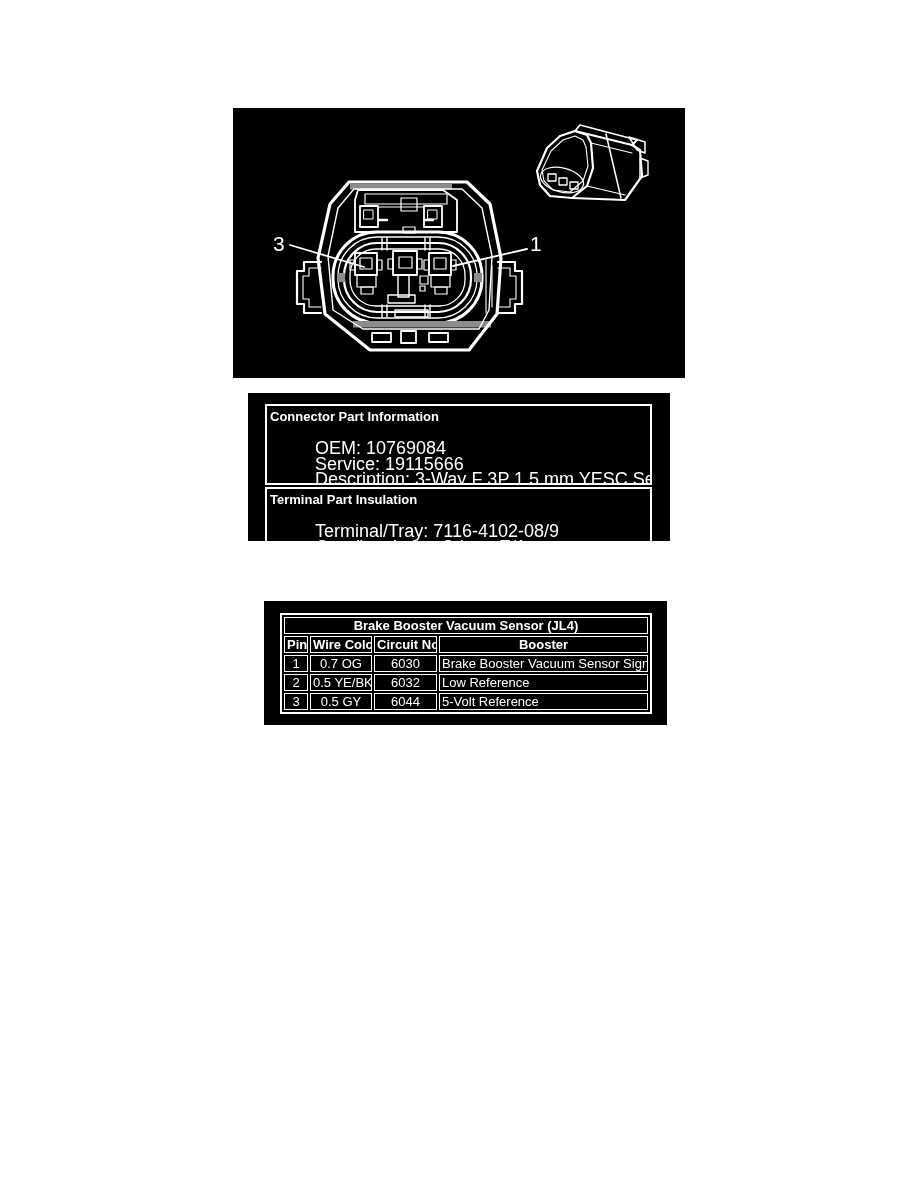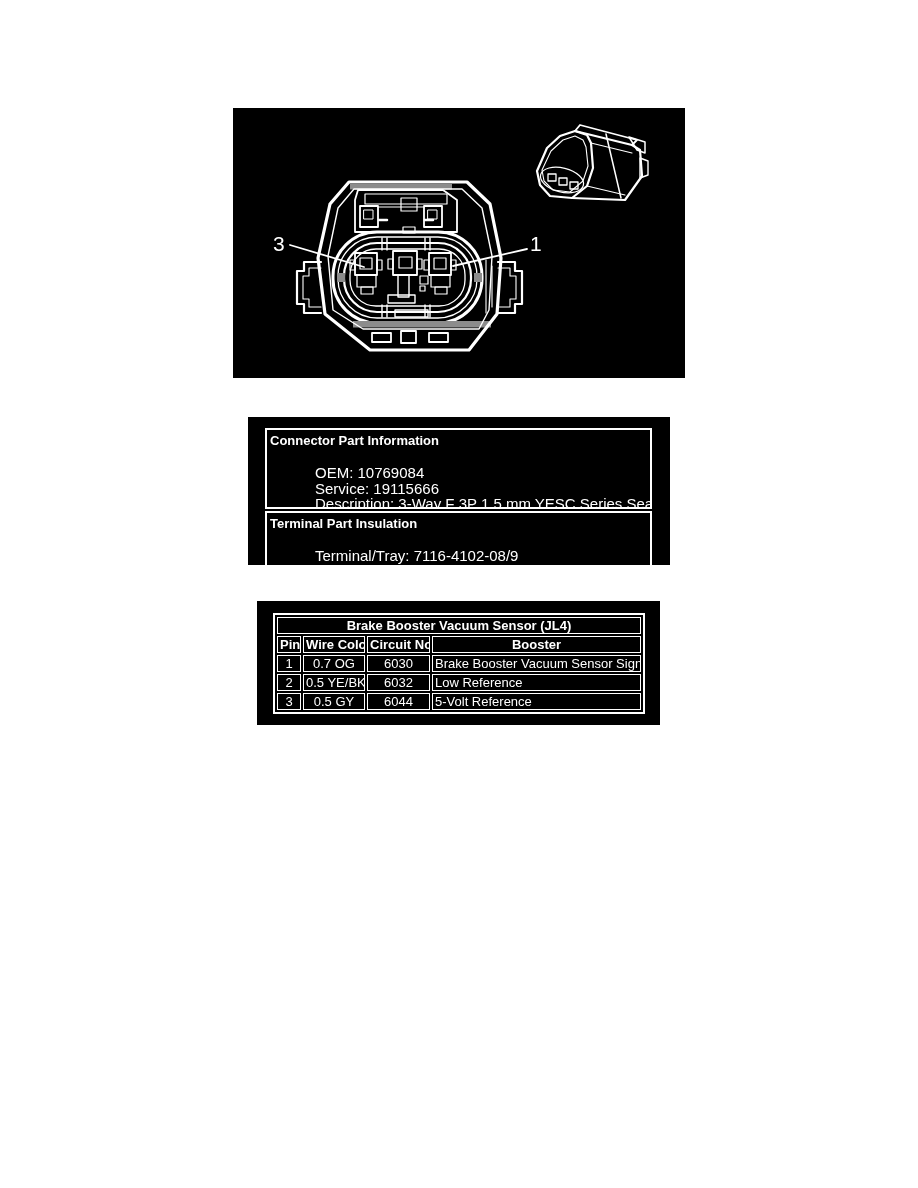--- a/index.html
+++ b/index.html
@@ -1,27 +1,27 @@
 <!DOCTYPE html>
 <html><head>
 <meta charset="utf-8">
 <style>
   html,body{margin:0;padding:0;background:#ffffff;}
   body{width:918px;height:1188px;font-family:"Liberation Sans",sans-serif;position:relative;}
   .page{position:relative;width:918px;height:1188px;background:#ffffff;}
   .panel{position:absolute;background:#000000;}
   #diagram-panel{left:233px;top:108px;width:452px;height:270px;}
-  #info-panel{left:248px;top:393px;width:422px;height:148px;margin-top:24px;}
-  #table-panel{left:257px;top:601px;width:403px;height:124px;}
+  #info-panel{left:248px;top:393px;width:422px;height:148px;}
+  #table-panel{left:264px;top:601px;width:403px;height:124px;}
 
   .info-box{position:absolute;left:17px;width:383px;border:2px solid #ffffff;color:#ffffff;overflow:hidden;}
   #connector-info-box{top:11px;height:77px;}
   #terminal-info-box{top:94px;height:76px;}
   .info-heading{font-size:13px;font-weight:bold;padding:3px 0 0 3px;line-height:15px;}
-  .info-lines{margin:17px 0 0 48px;font-size:15px;line-height:15.7px;}
+  .info-lines{margin:17px 0 0 48px;font-size:18px;line-height:15.7px;}
   .info-line{white-space:nowrap;}
 
   table.pinout{position:absolute;left:16px;top:12px;width:372px;border:2px solid #ffffff;
     border-collapse:separate;border-spacing:2px;table-layout:fixed;color:#ffffff;
     font-size:13px;}
   table.pinout td{border:1.5px solid #ffffff;height:15px;line-height:15px;padding:0 2px;
     overflow:hidden;white-space:nowrap;}
   td.c{text-align:center;}
   td.b{font-weight:bold;text-align:center;}
   td.fn{text-align:left;padding-left:4px;}

